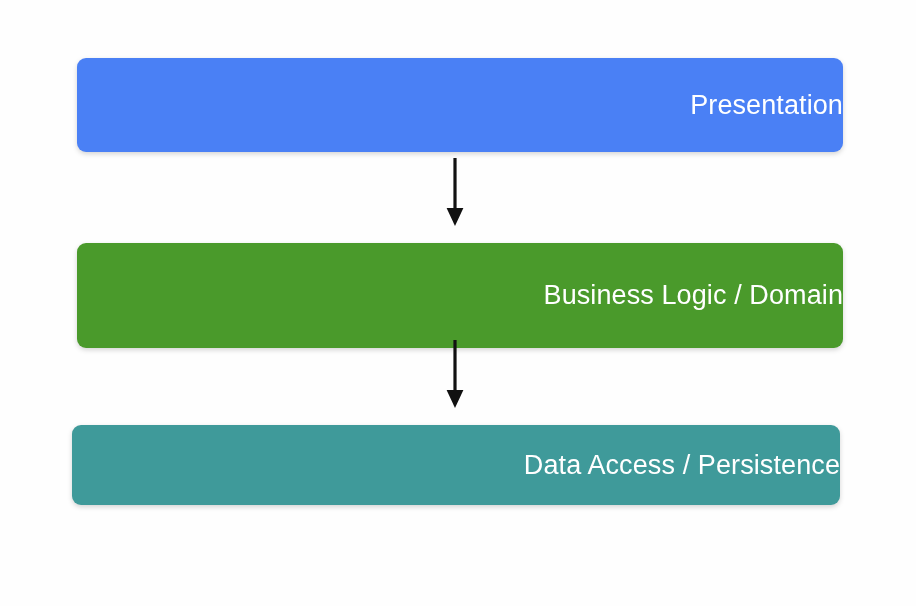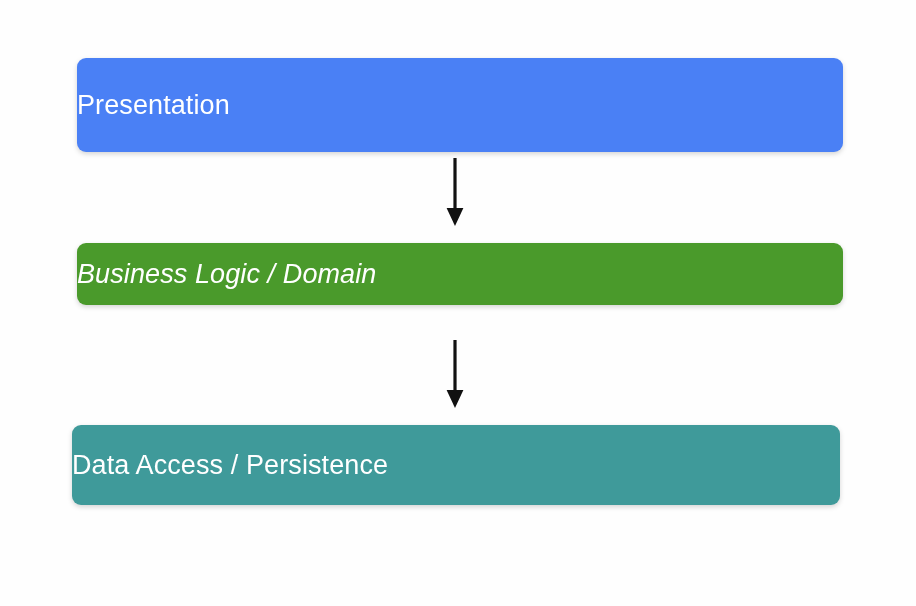--- a/index.html
+++ b/index.html
@@ -20,21 +20,21 @@
     width: 916px;
     height: 606px;
     background: #fefefe;
   }
 
   
   .layer-box {
     position: absolute;
     display: flex;
     align-items: center;
-    justify-content: flex-start;
+    justify-content: flex-end;
     border-radius: 9px;
     box-shadow: 0 2px 5px rgba(0, 0, 0, 0.17);
     box-sizing: border-box;
   }
 
   .layer-label {
     color: #ffffff;
     font-size: 27px;
     font-weight: 400;
     letter-spacing: 0.1px;
@@ -50,23 +50,22 @@
     top: 58px;
     width: 766px;
     height: 94px;
     background: #4a80f5;
   }
 
   #layer-business-logic {
     left: 77px;
     top: 243px;
     width: 766px;
-    height: 62px;
+    height: 105px;
     background: #4a9a2b;
-    font-style: italic;
   }
 
   #layer-data-access {
     left: 72px;
     top: 425px;
     width: 768px;
     height: 80px;
     background: #3f9a9a;
   }
 

